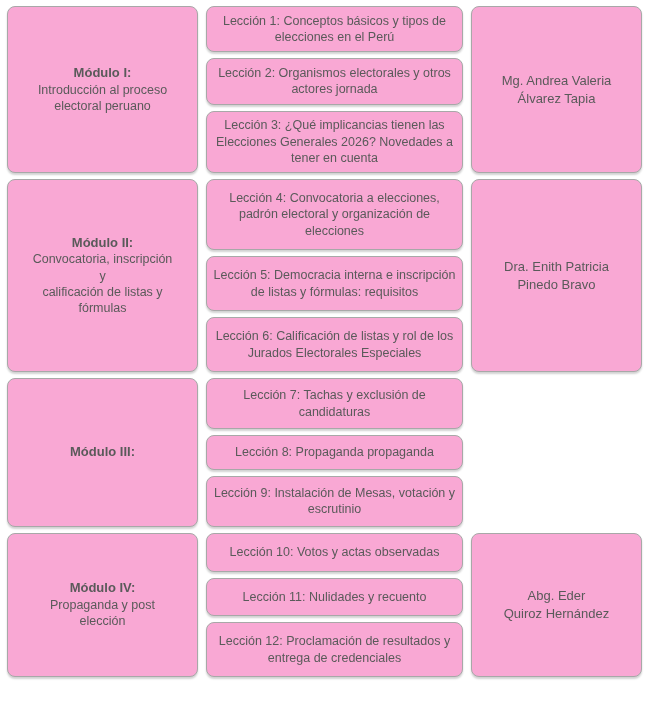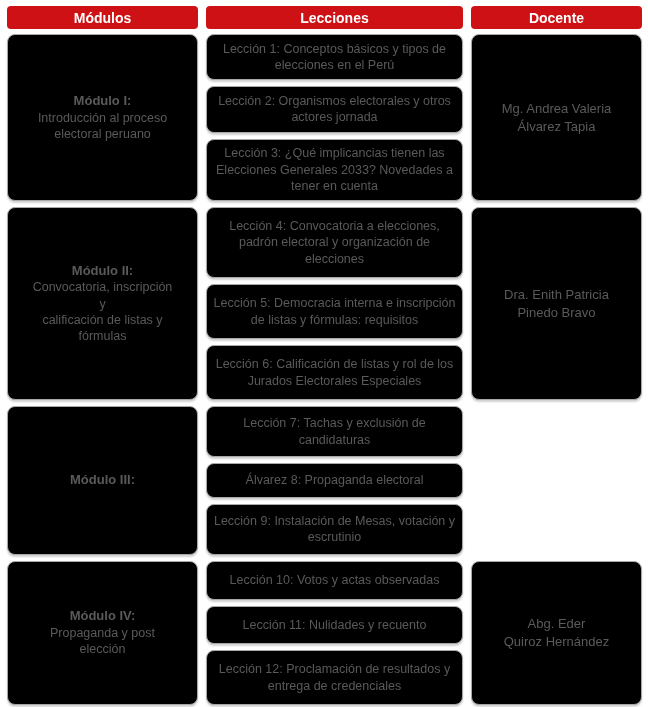--- a/index.html
+++ b/index.html
@@ -33,21 +33,21 @@
     font-weight: bold;
     font-size: 14px;
   }
   
   .mod-row { margin-bottom: 6px; }
   .row-1 { height: 167px; }
   .row-2 { height: 193px; }
   .row-3 { height: 149px; }
   .row-4 { height: 144px; }
   .card {
-    background: #000000;
+    background: #f9a8d4;
     border: 1px solid #a8a8a8;
     border-radius: 8px;
     box-shadow: 0 2px 2px rgba(0,0,0,0.18);
     display: flex;
     flex-direction: column;
     align-items: center;
     justify-content: center;
     text-align: center;
   }
   .module-card { padding: 6px 24px; }
@@ -78,42 +78,31 @@
     font-size: 13px;
     line-height: 1.35;
     white-space: pre-line;
   }
 </style>
 </head>
 <body>
 
 <div class="wrap">
 
-  <div class="grid-row head-row">
-    <div class="head-bar">
-      <span>Módulos</span>
-    </div>
-    <div class="head-bar">
-      <span>Lecciones</span>
-    </div>
-    <div class="head-bar">
-      <span>Docente</span>
-    </div>
-  </div>
 
   <div class="grid-row mod-row row-1">
     <div class="card module-card">
       <div class="module-title">Módulo I:</div>
       <div class="module-subtitle">Introducción al proceso
 electoral peruano</div>
     </div>
     <div class="lessons-col">
       <div class="card lesson-card">Lección 1: Conceptos básicos y tipos de elecciones en el Perú</div>
       <div class="card lesson-card">Lección 2: Organismos electorales y otros actores jornada</div>
-      <div class="card lesson-card">Lección 3: ¿Qué implicancias tienen las Elecciones Generales 2033? Novedades a tener en cuenta</div>
+      <div class="card lesson-card">Lección 3: ¿Qué implicancias tienen las Elecciones Generales 2026? Novedades a tener en cuenta</div>
     </div>
     <div class="card docente-card">Mg. Andrea Valeria
 Álvarez Tapia</div>
   </div>
 
   <div class="grid-row mod-row row-2">
     <div class="card module-card">
       <div class="module-title">Módulo II:</div>
       <div class="module-subtitle">Convocatoria, inscripción y
 calificación de listas y fórmulas</div>
@@ -126,21 +115,21 @@
     <div class="card docente-card">Dra. Enith Patricia
 Pinedo Bravo</div>
   </div>
 
   <div class="grid-row mod-row row-3">
     <div class="card module-card">
       <div class="module-title">Módulo III:</div>
     </div>
     <div class="lessons-col">
       <div class="card lesson-card">Lección 7: Tachas y exclusión de candidaturas</div>
-      <div class="card lesson-card">Álvarez 8: Propaganda electoral</div>
+      <div class="card lesson-card">Lección 8: Propaganda propaganda</div>
       <div class="card lesson-card">Lección 9: Instalación de Mesas, votación y escrutinio</div>
     </div>
   </div>
 
   <div class="grid-row mod-row row-4">
     <div class="card module-card">
       <div class="module-title">Módulo IV:</div>
       <div class="module-subtitle">Propaganda y post elección</div>
     </div>
     <div class="lessons-col">

